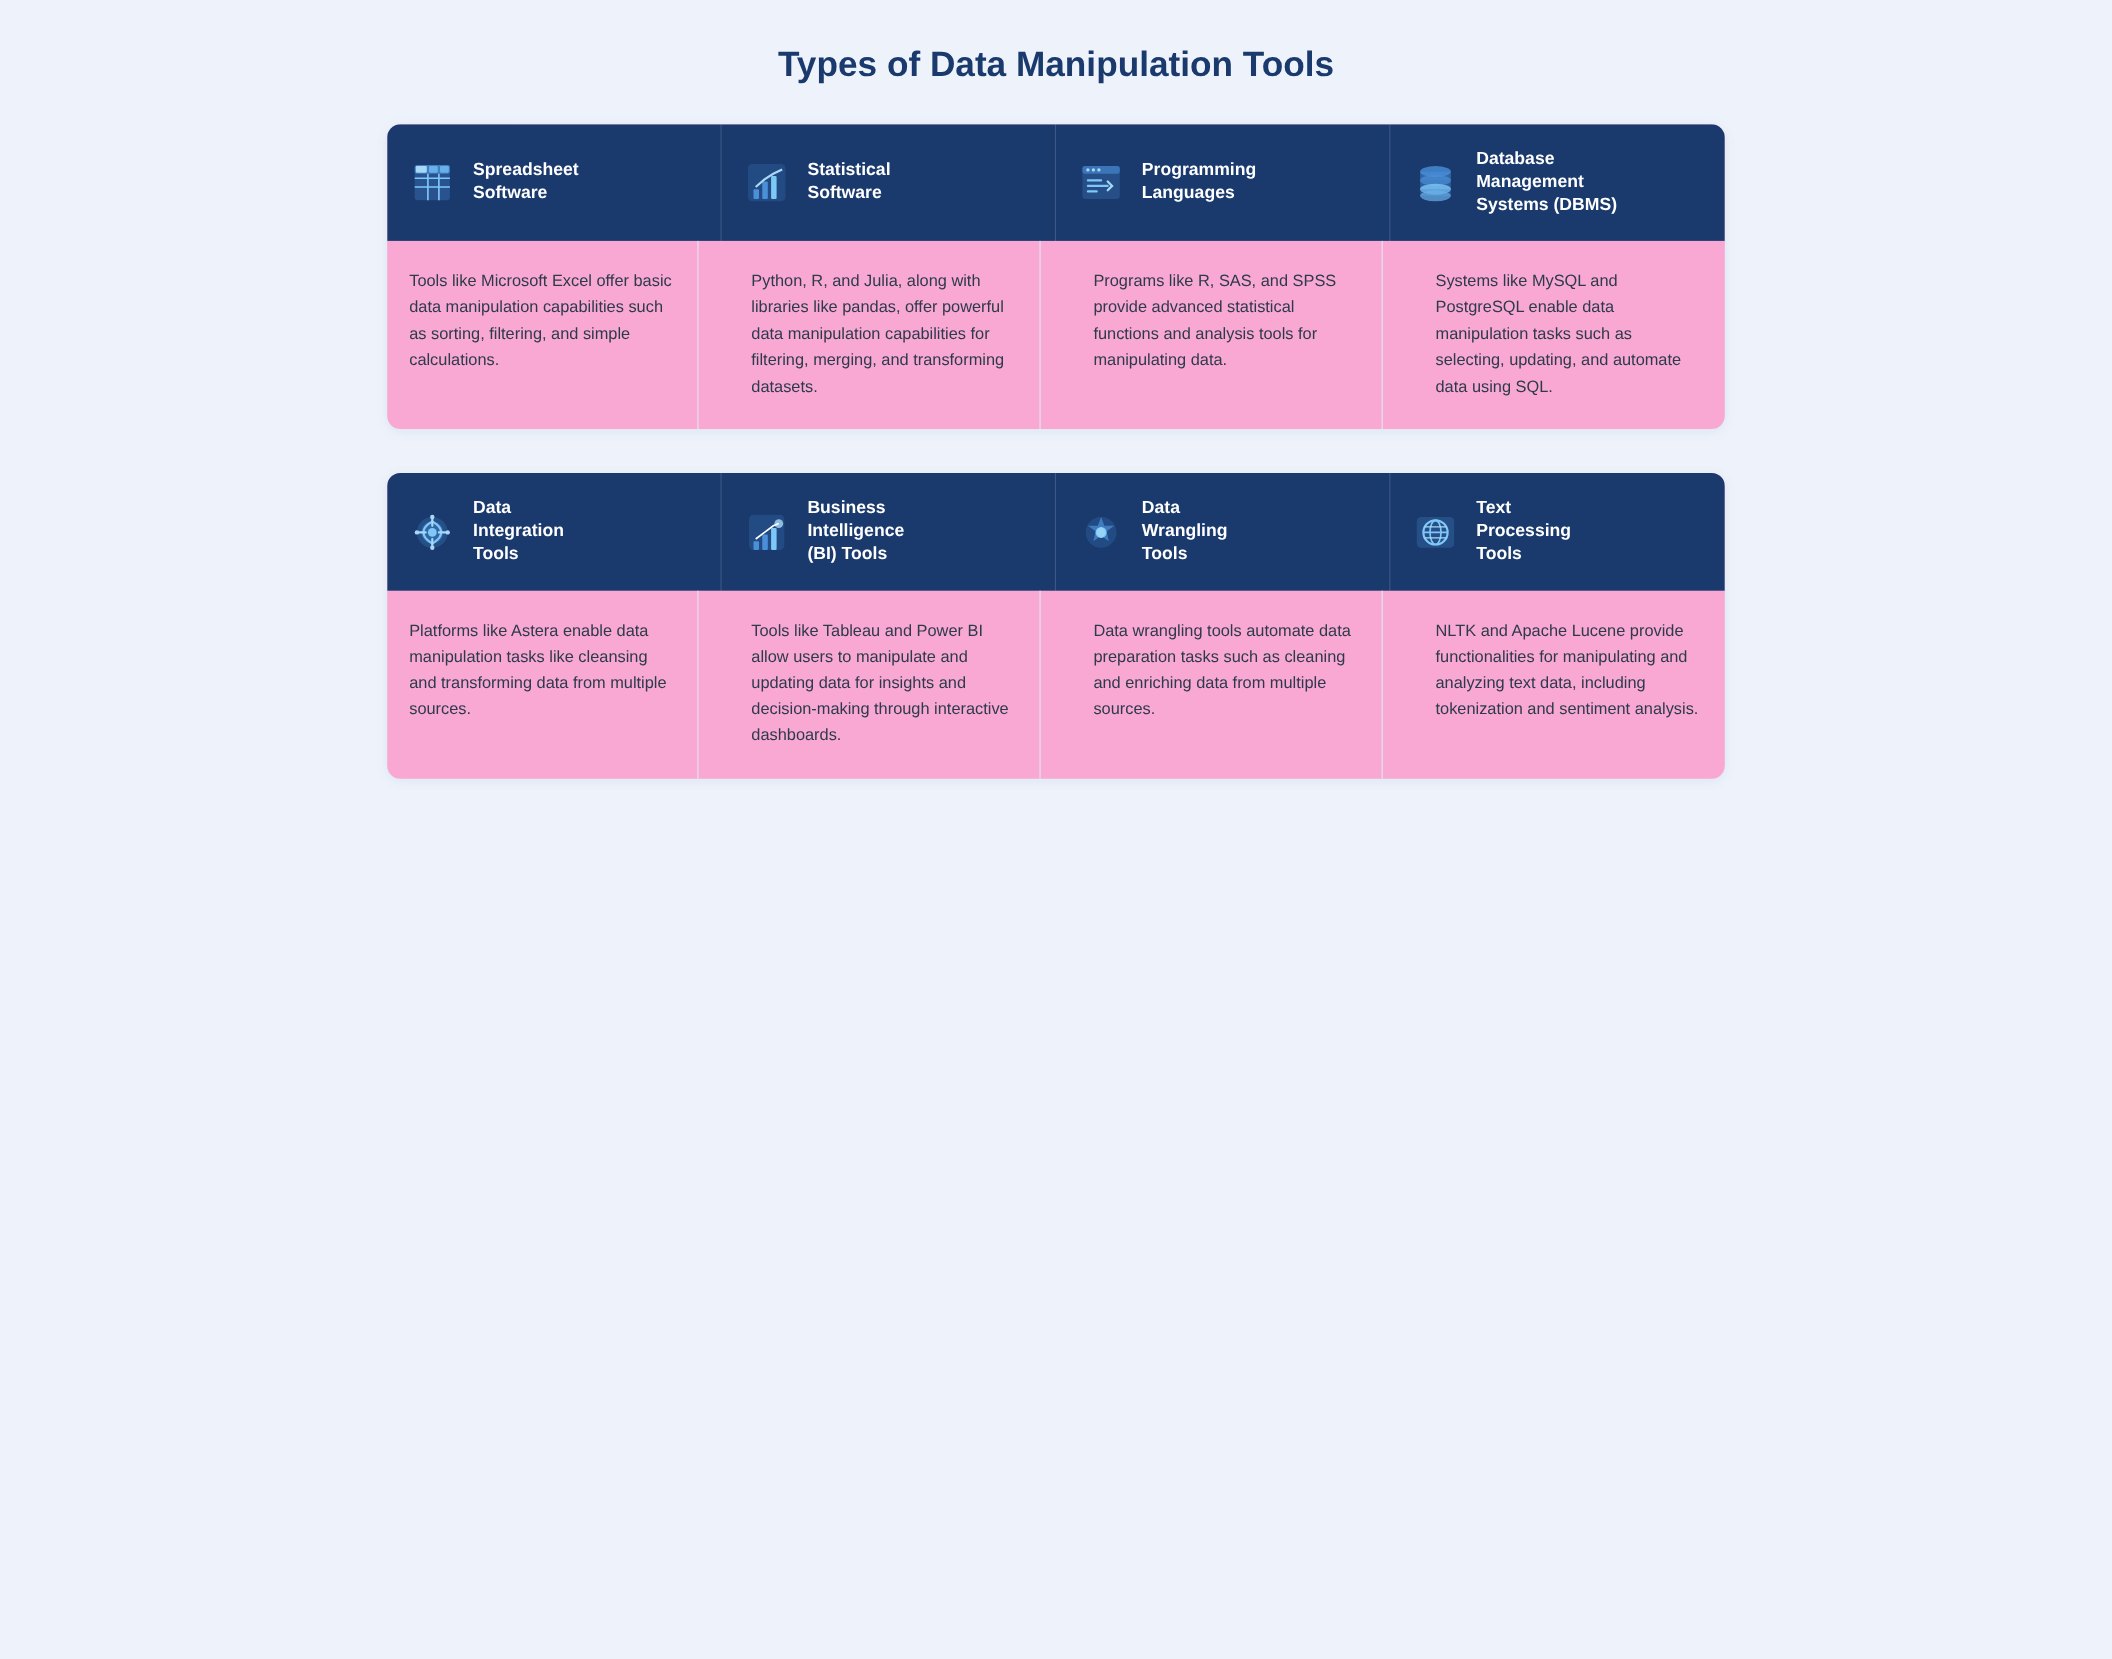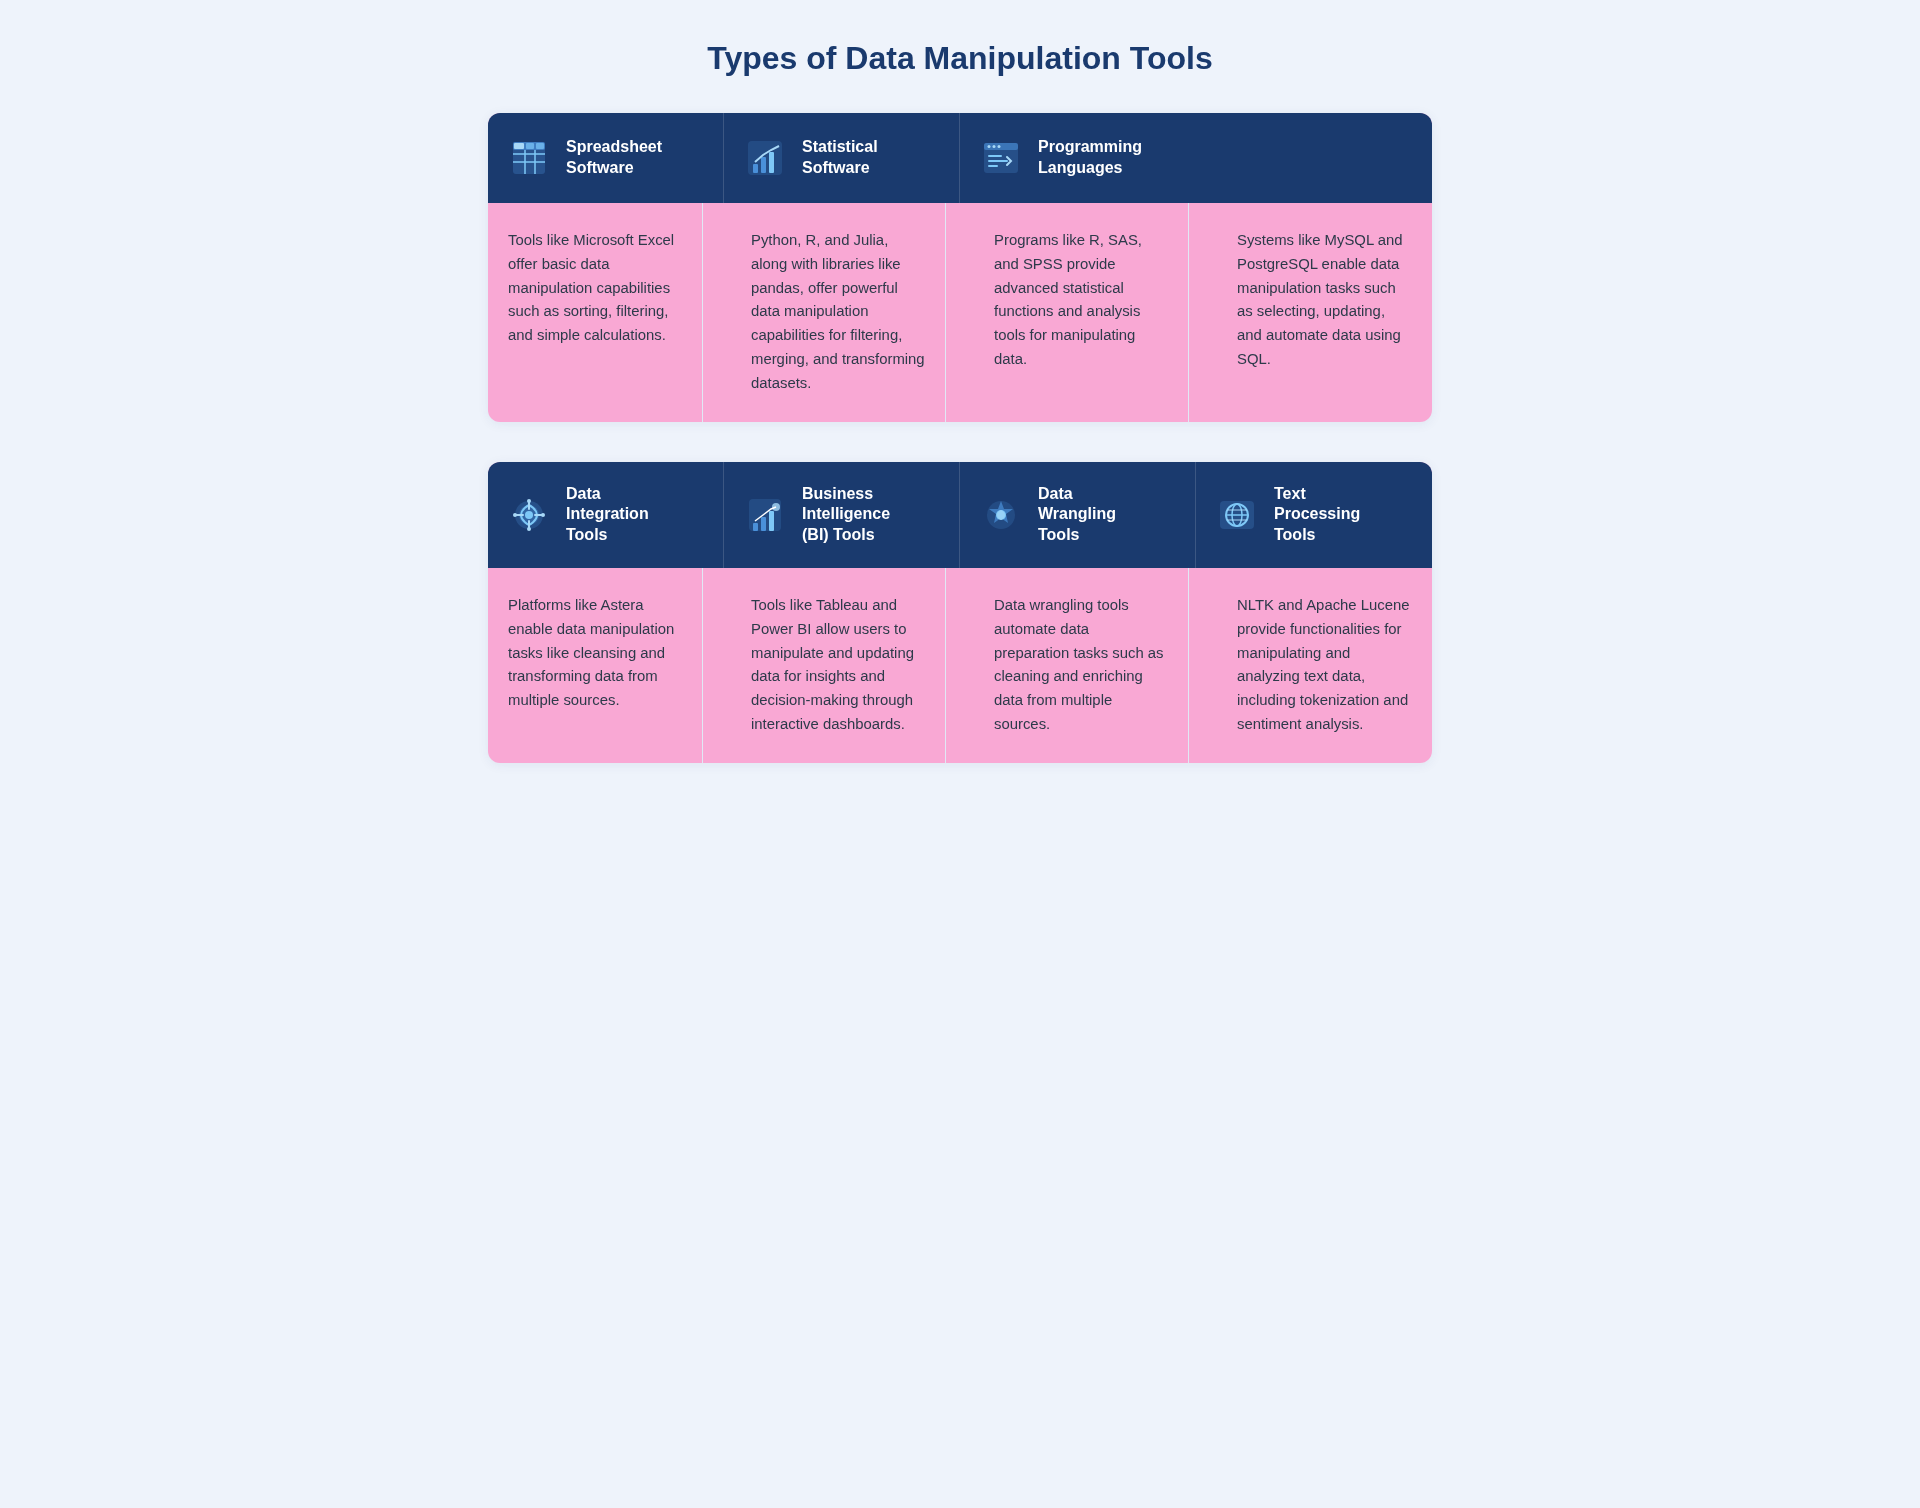--- a/index.html
+++ b/index.html
@@ -6,21 +6,21 @@
     body {
       background: #eef3fb;
       font-family: 'Segoe UI', Arial, sans-serif;
       display: flex;
       justify-content: center;
       align-items: flex-start;
       min-height: 100vh;
       padding: 40px 20px;
     }
     .page-container {
-      width: 944px;
+      width: 1216px;
       background: #eef3fb;
     }
     .page-title {
       text-align: center;
       color: #1a3a6e;
       font-size: 2rem;
       font-weight: 700;
       margin-bottom: 36px;
     }
     .table-card {
@@ -132,20 +132,34 @@
             <circle cx="18" cy="8.5" r="1.5" fill="#a8d8f7"></circle>
             <rect x="7" y="17" width="14" height="2" rx="1" fill="#7ec8f7"></rect>
             <rect x="7" y="22" width="20" height="2" rx="1" fill="#7ec8f7"></rect>
             <rect x="7" y="27" width="10" height="2" rx="1" fill="#7ec8f7"></rect>
             <polyline points="26,19 30,23 26,27" stroke="#a8d8f7" stroke-width="2" fill="none" stroke-linecap="round"></polyline>
           </svg>
         </div>
         <span class="header-label">Programming<br>Languages</span>
       </div>
 
+      <div class="header-cell">
+        <div class="header-icon">
+          <svg viewBox="0 0 40 40" fill="none" xmlns="http://www.w3.org/2000/svg">
+            <ellipse cx="20" cy="10" rx="14" ry="5" fill="#4a90d9" opacity="0.8"></ellipse>
+            <rect x="6" y="10" width="28" height="8" fill="#4a90d9" opacity="0.5"></rect>
+            <ellipse cx="20" cy="18" rx="14" ry="5" fill="#4a90d9" opacity="0.7"></ellipse>
+            <rect x="6" y="18" width="28" height="8" fill="#4a90d9" opacity="0.4"></rect>
+            <ellipse cx="20" cy="26" rx="14" ry="5" fill="#7ec8f7" opacity="0.8"></ellipse>
+            <rect x="6" y="26" width="28" height="6" fill="#4a90d9" opacity="0.3"></rect>
+            <ellipse cx="20" cy="32" rx="14" ry="5" fill="#6ab0e8" opacity="0.7"></ellipse>
+          </svg>
+        </div>
+        <span class="header-label">Database<br>Management<br>Systems (DBMS)</span>
+      </div>
 
     </div>
     <div class="body-row cols-4">
       <div class="body-cell">Tools like Microsoft Excel offer basic data manipulation capabilities such as sorting, filtering, and simple calculations.</div>
       <div class="body-cell">Python, R, and Julia, along with libraries like pandas, offer powerful data manipulation capabilities for filtering, merging, and transforming datasets.</div>
       <div class="body-cell">Programs like R, SAS, and SPSS provide advanced statistical functions and analysis tools for manipulating data.</div>
       <div class="body-cell">Systems like MySQL and PostgreSQL enable data manipulation tasks such as selecting, updating, and automate data using SQL.</div>
     </div>
   </div>
 

